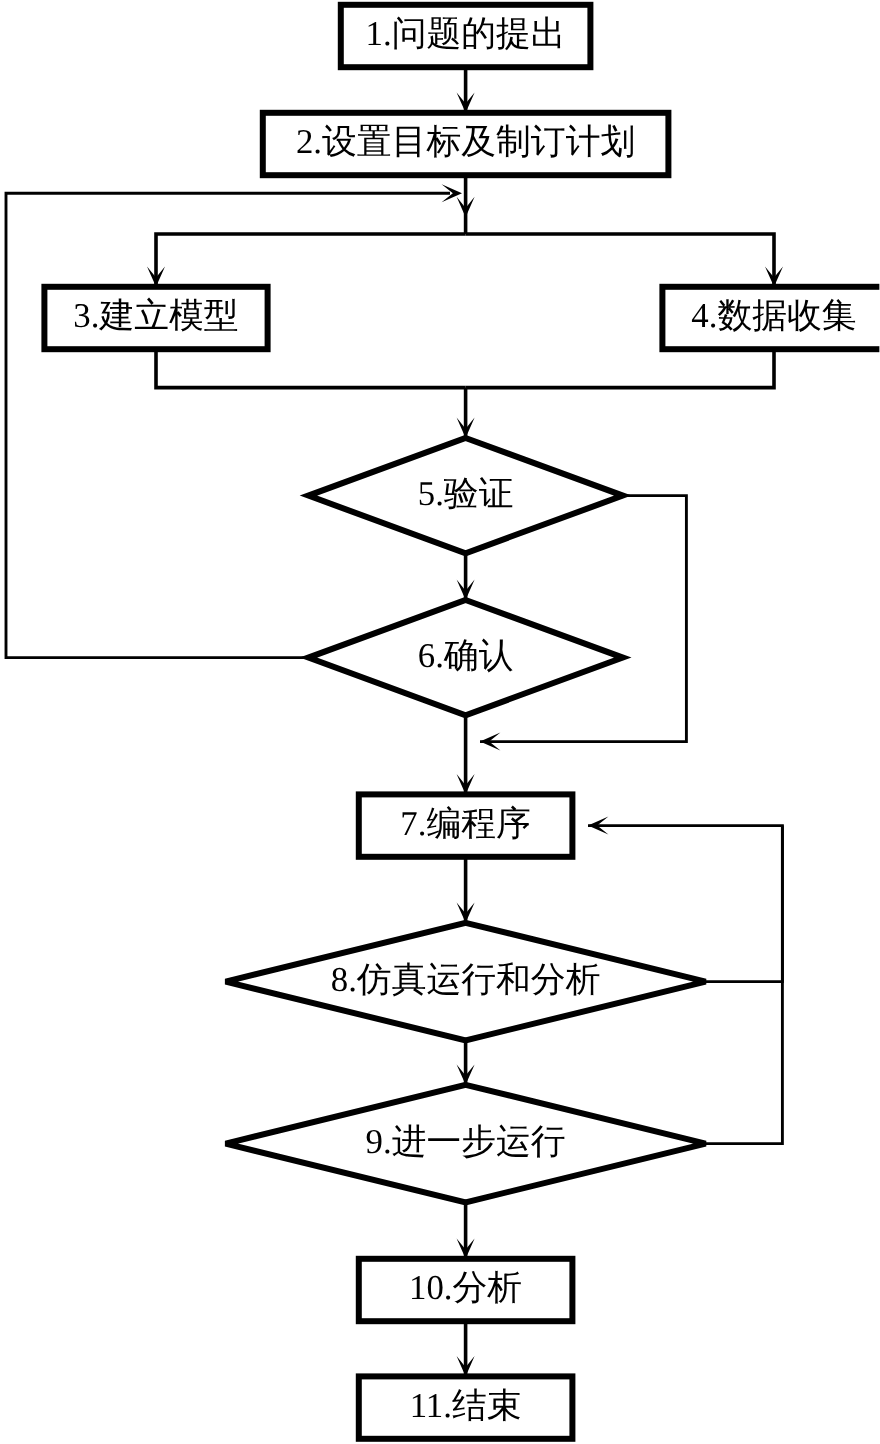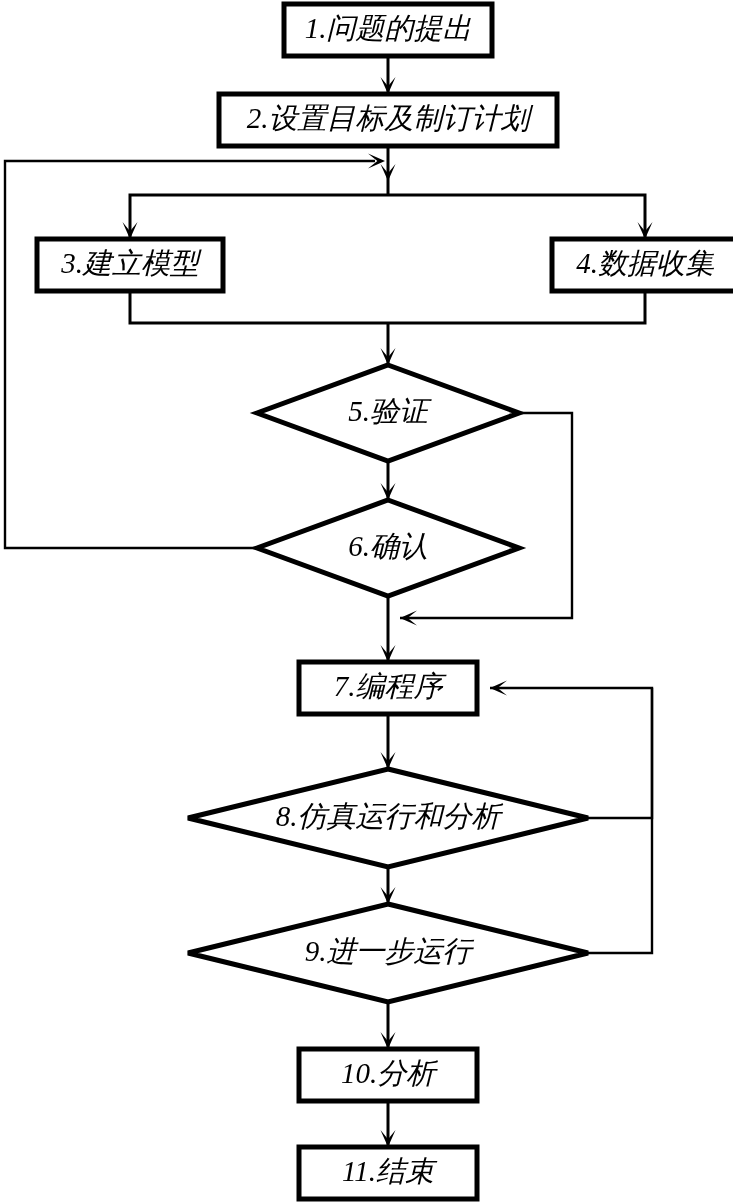--- a/index.html
+++ b/index.html
@@ -12,21 +12,20 @@
     width: 733px;
     height: 1203px;
     overflow: hidden;
     font-family: "Liberation Serif", "DejaVu Serif", serif;
   }
   #flowchart-root {
     position: relative;
     width: 733px;
     height: 1203px;
     background: #ffffff;
-    font-style: italic;
   }
   svg#flow-svg {
     display: block;
     width: 733px;
     height: 1203px;
   }
   .node-shape {
     fill: #ffffff;
     stroke: #000000;
   }

